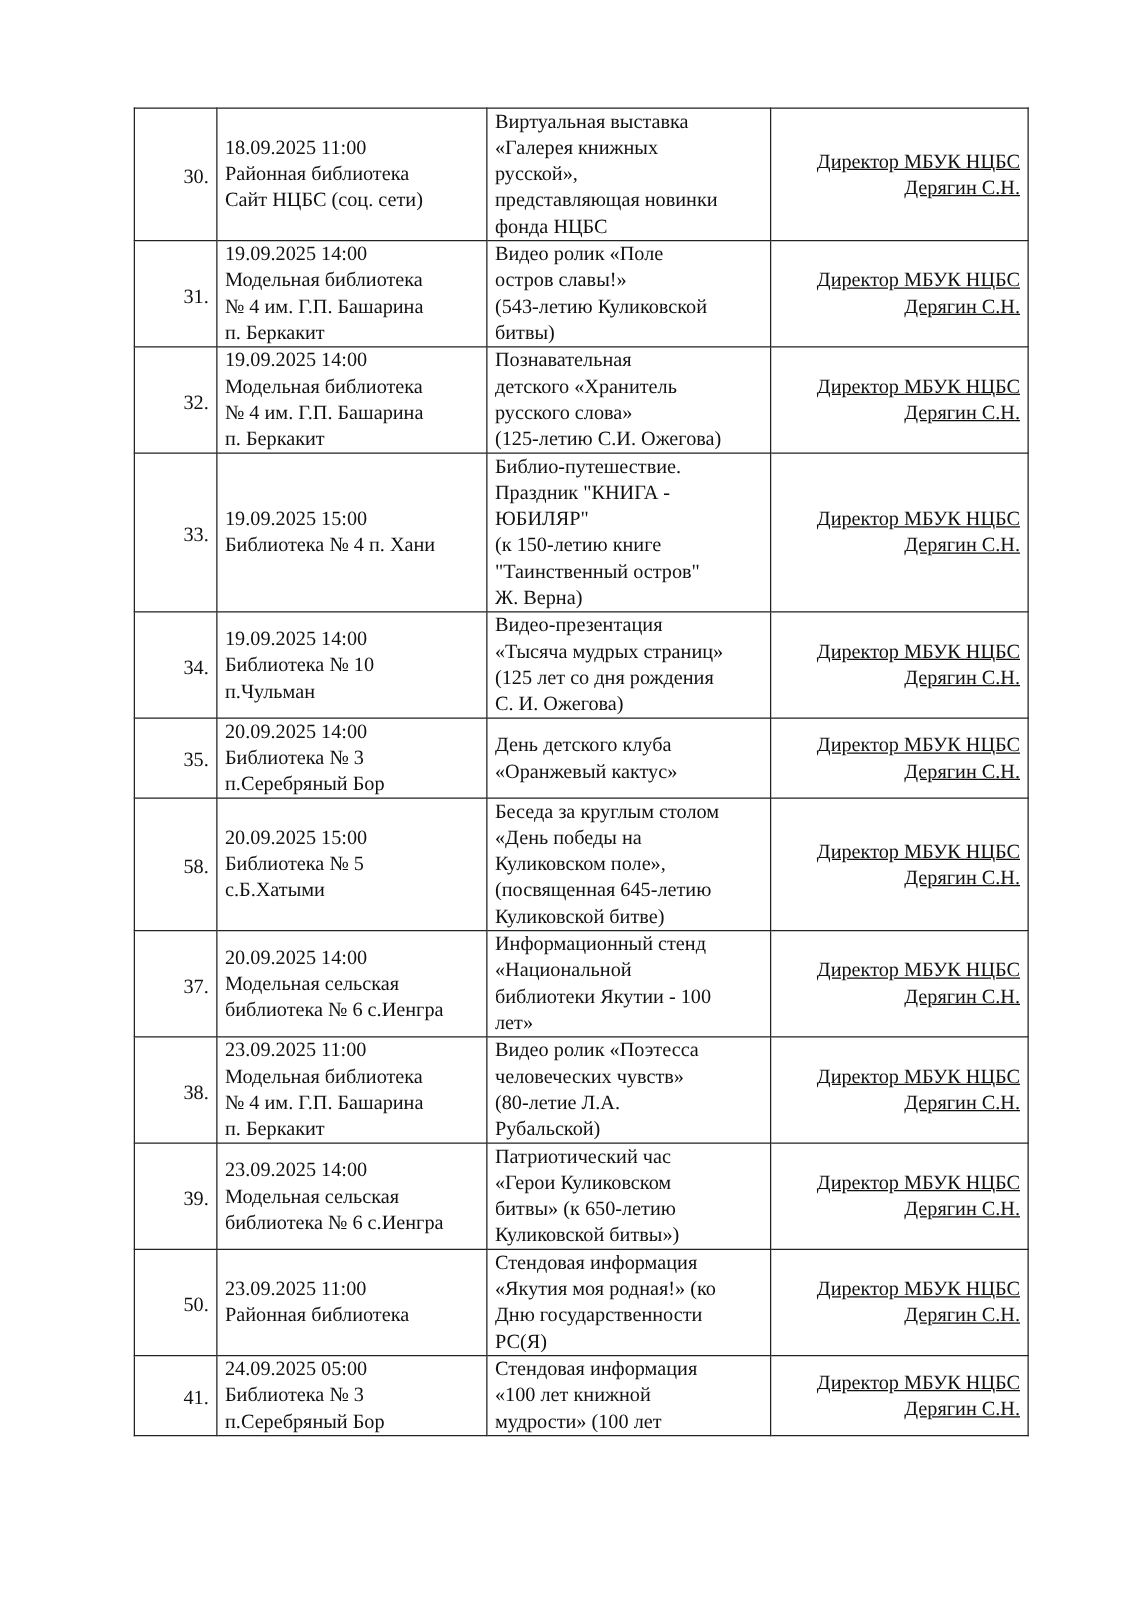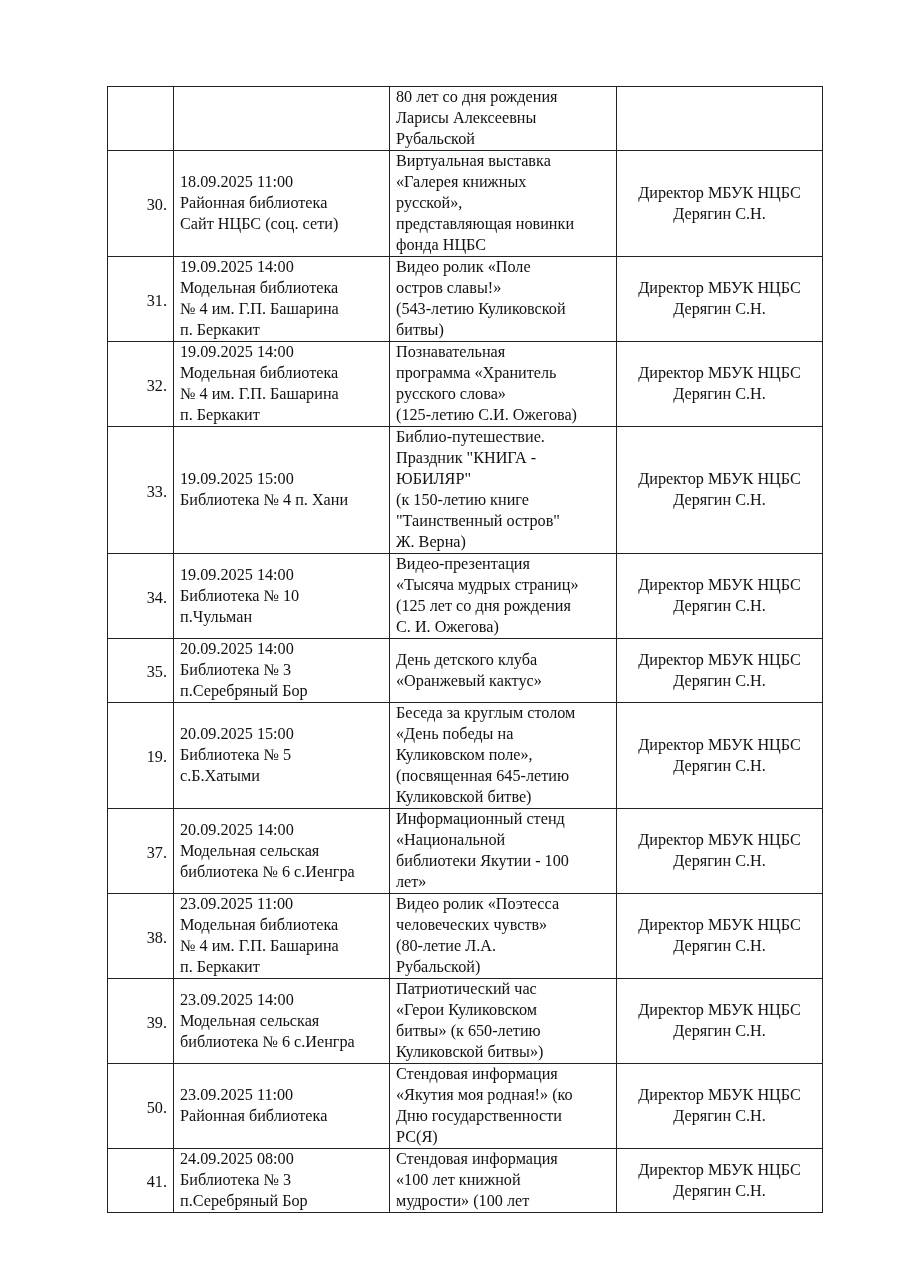--- a/index.html
+++ b/index.html
@@ -46,22 +46,23 @@
     vertical-align: top;
     padding: 0 6px;
   }
   td.event {
     width: 214px;
     vertical-align: top;
     padding: 0 6px;
   }
   td.resp {
     width: 193px;
-    text-align: center;
+    text-align: right;
     padding: 0 2px;
+    text-decoration: underline;
   }
   .line { display: block; white-space: nowrap; }
   tr.r0  { height: 64px; }
   tr.r30 { height: 106px; }
   tr.r31 { height: 85px; }
   tr.r32 { height: 85px; }
   tr.r33 { height: 126px; }
   tr.r34 { height: 85px; }
   tr.r35 { height: 63px; }
   tr.r36 { height: 106px; }
@@ -71,30 +72,20 @@
   tr.r40 { height: 85px; }
   tr.r41 { height: 63px; }
   td.num span { position: relative; top: 2px; }
 </style>
 </head>
 <body>
 
 <div class="page">
   <table class="schedule">
     <tbody id="schedule-body">
-        <tr class="r0">
-          <td class="num"><span></span></td>
-          <td class="place"></td>
-          <td class="event">
-            <span class="line">80 лет со дня рождения</span>
-            <span class="line">Ларисы Алексеевны</span>
-            <span class="line">Рубальской</span>
-          </td>
-          <td class="resp"></td>
-        </tr>
         <tr class="r30">
           <td class="num"><span>30.</span></td>
           <td class="place">
             <span class="line">18.09.2025 11:00</span>
             <span class="line">Районная библиотека</span>
             <span class="line">Сайт НЦБС (соц. сети)</span>
           </td>
           <td class="event">
             <span class="line">Виртуальная выставка</span>
             <span class="line">«Галерея книжных</span>
@@ -129,21 +120,21 @@
         <tr class="r32">
           <td class="num"><span>32.</span></td>
           <td class="place">
             <span class="line">19.09.2025 14:00</span>
             <span class="line">Модельная библиотека</span>
             <span class="line">№ 4 им. Г.П. Башарина</span>
             <span class="line">п. Беркакит</span>
           </td>
           <td class="event">
             <span class="line">Познавательная</span>
-            <span class="line">программа «Хранитель</span>
+            <span class="line">детского «Хранитель</span>
             <span class="line">русского слова»</span>
             <span class="line">(125-летию С.И. Ожегова)</span>
           </td>
           <td class="resp">
             <span class="line">Директор МБУК НЦБС</span>
             <span class="line">Дерягин С.Н.</span>
           </td>
         </tr>
         <tr class="r33">
           <td class="num"><span>33.</span></td>
@@ -192,21 +183,21 @@
           <td class="event">
             <span class="line">День детского клуба</span>
             <span class="line">«Оранжевый кактус»</span>
           </td>
           <td class="resp">
             <span class="line">Директор МБУК НЦБС</span>
             <span class="line">Дерягин С.Н.</span>
           </td>
         </tr>
         <tr class="r36">
-          <td class="num"><span>19.</span></td>
+          <td class="num"><span>58.</span></td>
           <td class="place">
             <span class="line">20.09.2025 15:00</span>
             <span class="line">Библиотека № 5</span>
             <span class="line">с.Б.Хатыми</span>
           </td>
           <td class="event">
             <span class="line">Беседа за круглым столом</span>
             <span class="line">«День победы на</span>
             <span class="line">Куликовском поле»,</span>
             <span class="line">(посвященная 645-летию</span>
@@ -285,21 +276,21 @@
             <span class="line">РС(Я)</span>
           </td>
           <td class="resp">
             <span class="line">Директор МБУК НЦБС</span>
             <span class="line">Дерягин С.Н.</span>
           </td>
         </tr>
         <tr class="r41">
           <td class="num"><span>41.</span></td>
           <td class="place">
-            <span class="line">24.09.2025 08:00</span>
+            <span class="line">24.09.2025 05:00</span>
             <span class="line">Библиотека № 3</span>
             <span class="line">п.Серебряный Бор</span>
           </td>
           <td class="event">
             <span class="line">Стендовая информация</span>
             <span class="line">«100 лет книжной</span>
             <span class="line">мудрости» (100 лет</span>
           </td>
           <td class="resp">
             <span class="line">Директор МБУК НЦБС</span>

